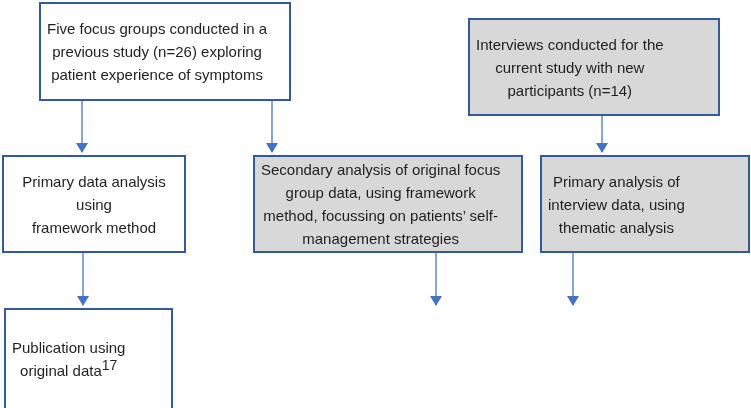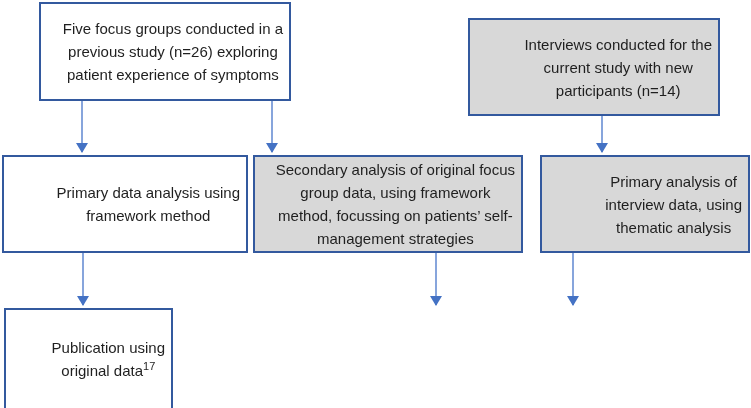--- a/index.html
+++ b/index.html
@@ -21,31 +21,31 @@
   }
   .arrows{position:absolute;left:0;top:0;pointer-events:none;}
   .arrows line{stroke:var(--arrow_line);stroke-width:2;}
   .ah{fill:var(--arrow_head);}
   .box{
     position:absolute;
     box-sizing:border-box;
     border:2px solid var(--border);
     display:flex;
     align-items:center;
-    justify-content:flex-end;
+    justify-content:flex-start;
     text-align:center;
     padding:11px 6px;
     color:var(--text);
     font-size:15px;
     line-height:23px;
   }
   .box.white{background:var(--fill_white);}
   .box.gray{background:var(--fill_gray);}
   .txt{white-space:pre-line;}
-  sup{font-size:11px;line-height:0;vertical-align:super;}
+  sup{font-size:14px;line-height:0;vertical-align:super;}
 </style>
 </head>
 <body>
 
 <div class="canvas">
 
   <svg class="arrows" width="751" height="408" viewBox="0 0 751 408" aria-hidden="true">
     <defs>
       <marker id="ah" viewBox="0 0 6 6" refX="4.5" refY="3" markerWidth="6" markerHeight="6" orient="auto">
         <path class="ah" d="M0,0 L5,3 L0,6 Z"></path>
@@ -64,21 +64,21 @@
 previous study (n=26) exploring
 patient experience of symptoms</span>
   </div>
 
   <div class="box gray" style="left:468px;top:18px;width:252px;height:98px;">
     <span class="txt">Interviews conducted for the
 current study with new
 participants (n=14)</span>
   </div>
 
-  <div class="box white" style="left:2px;top:155px;width:246px;height:98px;">
+  <div class="box white" style="left:2px;top:155px;width:184px;height:98px;">
     <span class="txt">Primary data analysis using
 framework method</span>
   </div>
 
   <div class="box gray" style="left:253px;top:155px;width:270px;height:98px;">
     <span class="txt">Secondary analysis of original focus
 group data, using framework
 method, focussing on patients’ self-
 management strategies</span>
   </div>

